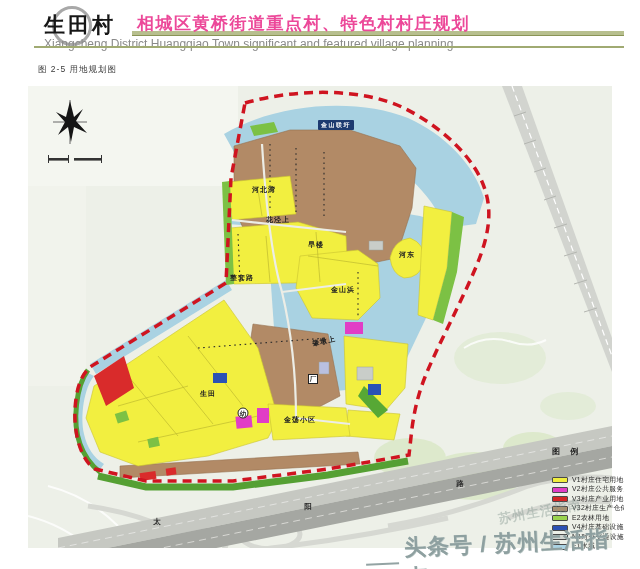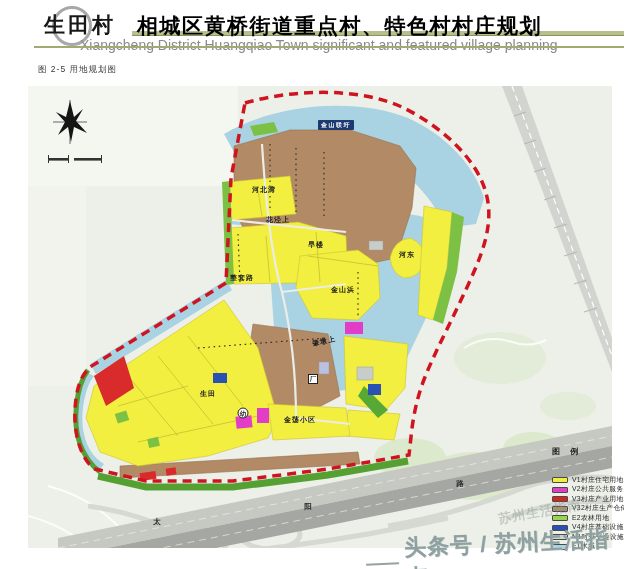--- a/index.html
+++ b/index.html
@@ -5,25 +5,25 @@
   * { margin:0; padding:0; box-sizing:border-box; }
   body { background:#fff; }
   .page { position:relative; width:624px; height:569px; background:#fff; overflow:hidden;
           font-family:"Liberation Sans", sans-serif; }
 
   
   .logo-ring { position:absolute; left:52px; top:6px; width:40px; height:40px;
                border:3px solid #a8a8a8; border-radius:50%; }
   .logo-text { position:absolute; left:44px; top:11px; font-size:21px; font-weight:bold;
                letter-spacing:3px; color:#161616; }
-  .main-title { position:absolute; left:137px; top:12px; font-size:21px; font-weight:bold;
-                letter-spacing:1.5px; color:#000000; font-family:"Liberation Serif", serif; }
+  .main-title { position:absolute; left:137px; top:12px; font-size:17px; font-weight:bold;
+                letter-spacing:1.5px; color:#ec4899; font-family:"Liberation Serif", serif; }
   .olive-band { position:absolute; left:132px; top:31px; width:508px; height:5px;
                 background:#b7bf8e; border-bottom:1px solid #8a9456; }
-  .subtitle-en { position:absolute; left:44px; top:37px; font-size:14px; color:#8a8a8a;margin-left:36px; }
+  .subtitle-en { position:absolute; left:44px; top:37px; font-size:12px; color:#8a8a8a; }
   .thin-line { position:absolute; left:34px; top:46px; width:606px; height:2px; background:#a0aa72; }
   .fig-label { position:absolute; left:38px; top:64px; font-size:8.5px; color:#3a3a3a; letter-spacing:1px; }
 
   
   .map { position:absolute; left:28px; top:86px; width:584px; height:462px; overflow:hidden; }
   .map svg { position:absolute; left:0; top:0; }
 
   .mlabel { position:absolute; transform:translate(-50%,-50%); white-space:nowrap;
             font-size:7px; font-weight:bold; color:#222; letter-spacing:1px; line-height:1; }
   .mlabel.box { background:#1d3a70; color:#fff; font-size:6px; letter-spacing:1.5px;

